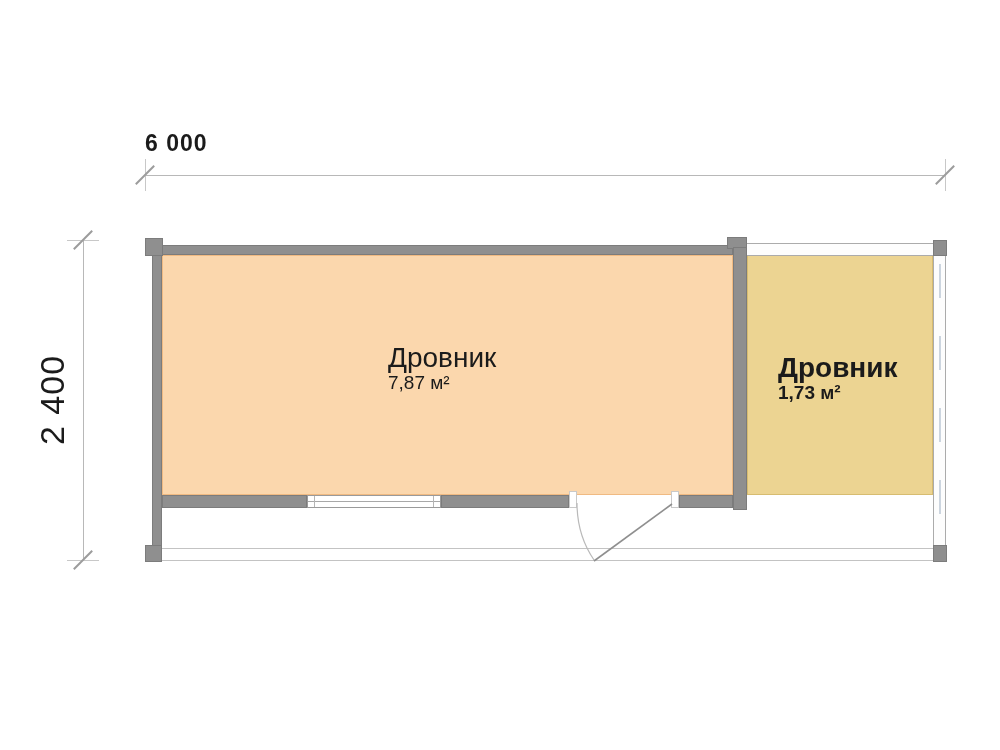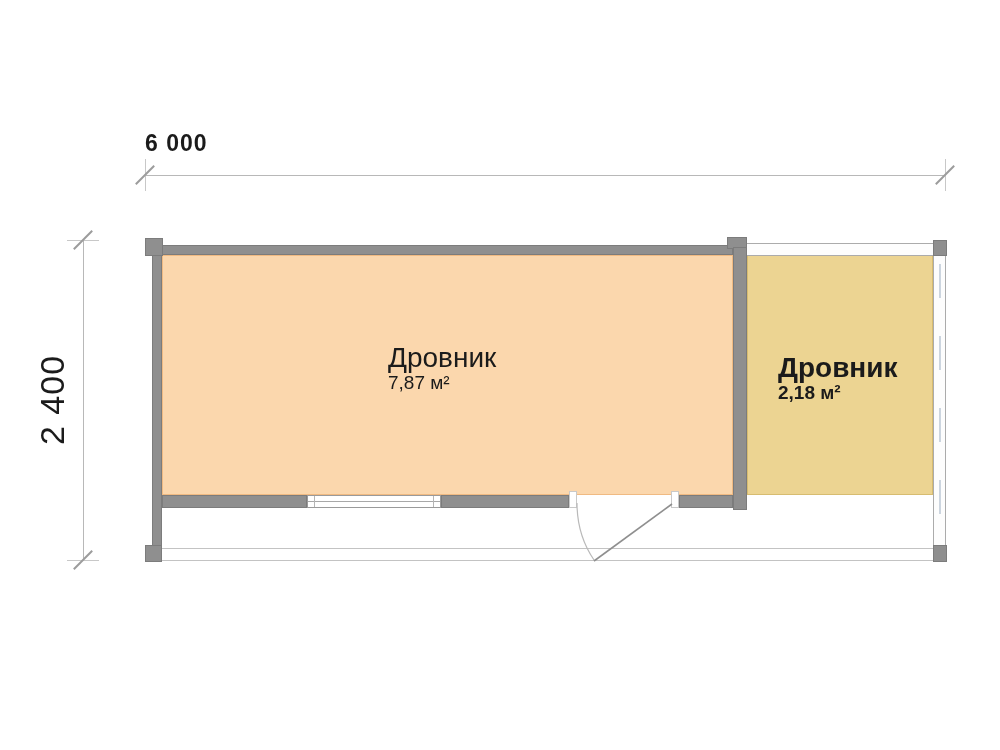--- a/index.html
+++ b/index.html
@@ -144,16 +144,16 @@
     <path data-name="door-arc" d="M 577 503 Q 577 535 594 560" fill="none" stroke="#b9b9b9" stroke-width="1.2"></path>
     <line data-name="door-leaf" x1="672" y1="504" x2="594" y2="561" stroke="#8f8f8f" stroke-width="1.6"></line>
   </svg>
 
   <div class="abs room-label" data-name="room-komnata-label">
     <div class="room-name" data-name="room-komnata-name">Дровник</div>
     <div class="room-area" data-name="room-komnata-area">7,87 м²</div>
   </div>
   <div class="abs room-label" data-name="room-drovnik-label">
     <div class="room-name" data-name="room-drovnik-name">Дровник</div>
-    <div class="room-area" data-name="room-drovnik-area">2,18 м²</div>
+    <div class="room-area" data-name="room-drovnik-area">1,73 м²</div>
   </div>
 
 </div>
 
 </body></html>

